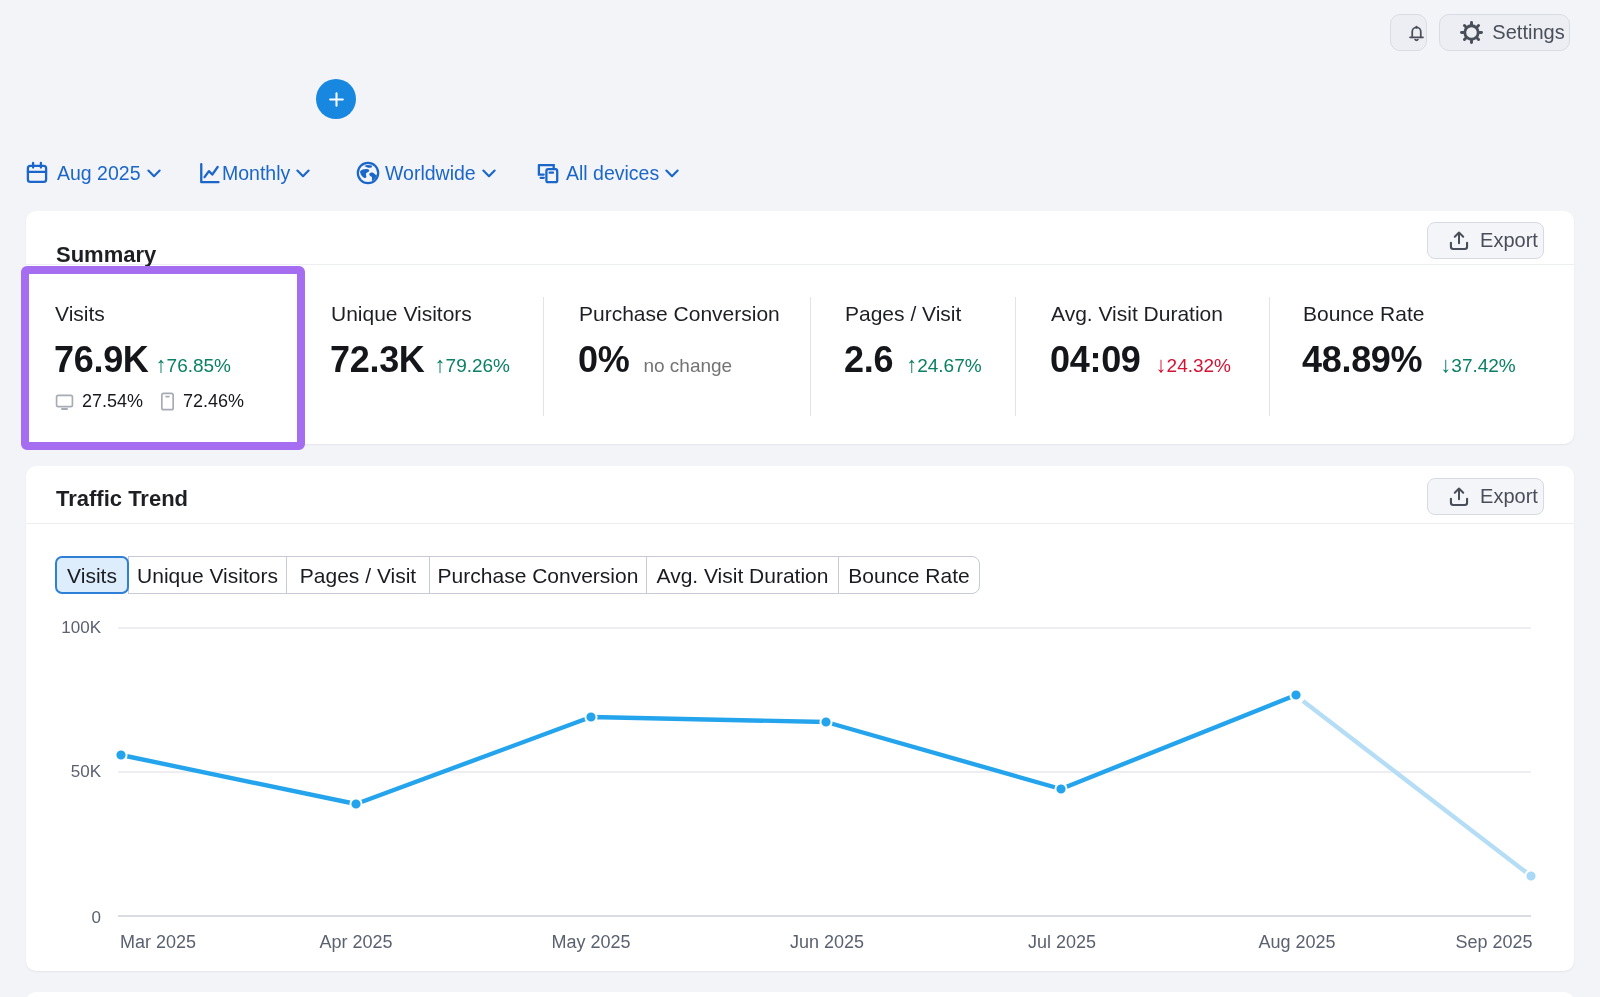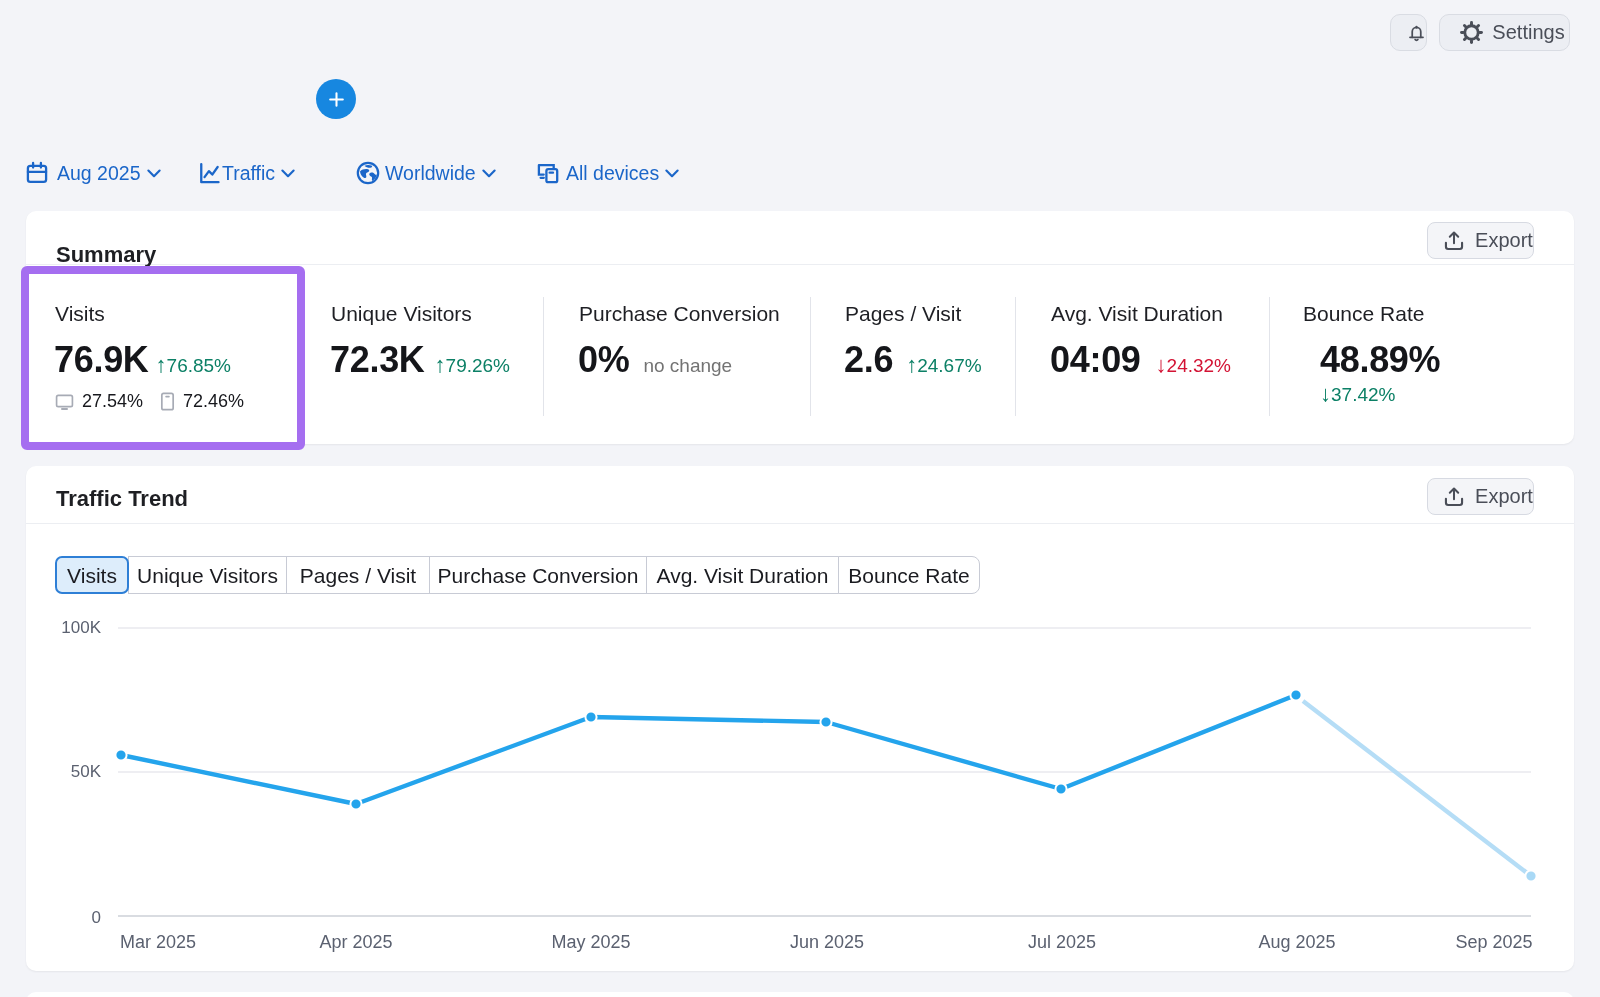--- a/index.html
+++ b/index.html
@@ -16,21 +16,21 @@
 #pill svg { margin-left:10px; }
 #plusbtn { left:316px; top:79px; width:40px; height:40px; border-radius:50%; background:#1787e0; display:flex; align-items:center; justify-content:center; }
 .filter { display:flex; align-items:center; color:#1b66c9; font-size:19.5px; top:161px; height:24px; }
 .filter .txt { margin-left:8px; } .filter .chev { margin-left:4px; }
 #f1 { left:25px; } #f2 { left:198px; } #f3 { left:356px; } #f4 { left:536px; }
 .card { background:#fff; border-radius:10px; box-shadow:0 1px 2px rgba(40,45,60,.07); left:26px; width:1548px; }
 #card1 { top:211px; height:233px; }
 #card2 { top:466px; height:505px; }
 .cardhead { left:0; top:0; width:100%; border-bottom:1px solid #eceef2; }
 .cardtitle { font-size:22px; font-weight:bold; color:#1e1f23; left:30px; }
-.exportbtn { width:107px; height:37px; border-radius:8px; background:#f4f5f8; border:1px solid #d7dae2; display:flex; align-items:center; justify-content:center; gap:10px; font-size:20px; color:#4a4e58; left:1401px;padding-left:15px; }
+.exportbtn { width:117px; height:37px; border-radius:8px; background:#f4f5f8; border:1px solid #d7dae2; display:flex; align-items:center; justify-content:center; gap:10px; font-size:20px; color:#4a4e58; left:1401px;padding-left:15px; }
 .mlabel { font-size:21px; color:#1e1f24; top:91px; }
 .mval { top:128px; height:40px; display:flex; align-items:baseline;justify-content:space-between; }
 .big { font-size:36px; font-weight:bold; color:#15161a; letter-spacing:-.3px; }
 .chg { font-size:19px; margin-left:7px; }
 .up { color:#0c8066; } .ar { font-weight:normal; font-size:22px; } .down { color:#d31334; margin-left:15px; } .nochg { color:#737373; margin-left:14px; }
 .vdiv { width:1px; background:#e2e4ea; top:86px; height:119px; }
 #annot { left:21px; top:266px; width:284px; height:184px; border:8px solid #a56ef0; border-radius:6px; z-index:5; }
 #devrow { left:28px; top:180px; display:flex; align-items:center; font-size:18px; color:#17181d; }
 #tabs { left:29px; top:90px; height:38px; display:flex; }
 .tab { border:1px solid #c8cbd5; margin-left:-1px; background:#fff; display:flex; align-items:center; justify-content:center; font-size:21px; color:#1a1b20; height:38px; padding-top:2px; }
@@ -81,21 +81,21 @@
     <span class="txt">Aug 2025</span>
     <svg class="chev" width="18" height="18" viewBox="0 0 24 24" fill="none" stroke="#1b66c9" stroke-width="2.9" stroke-linecap="round" stroke-linejoin="round">
         <path d="M4.5 8.75L12 16.25l7.5-7.5"></path>
       </svg>
   </div>
   <div id="f2" class="abs filter">
     <svg width="23" height="23" viewBox="0 0 24 24" fill="none" stroke="#1b66c9" stroke-width="2.4" stroke-linecap="round" stroke-linejoin="round">
         <path d="M3.4 2.2V21h18"></path>
         <path d="M6.8 15.8l4.6-6.3 3.5 3.6 5.6-7.9"></path>
       </svg>
-    <span class="txt" style="margin-left:1px;">Traffic</span>
+    <span class="txt" style="margin-left:1px;">Monthly</span>
     <svg class="chev" width="18" height="18" viewBox="0 0 24 24" fill="none" stroke="#1b66c9" stroke-width="2.9" stroke-linecap="round" stroke-linejoin="round">
         <path d="M4.5 8.75L12 16.25l7.5-7.5"></path>
       </svg>
   </div>
   <div id="f3" class="abs filter">
     <svg width="24" height="24" viewBox="0 0 24 24">
         <circle cx="12" cy="12" r="10.2" fill="none" stroke="#1b66c9" stroke-width="2.2"></circle>
         <path fill="#1b66c9" d="M4 10.5c2-2.2 5.5-2.8 8-2.2 1.5.35 1.6 1.6.6 2.5-.8.75-2.3.9-2.6 2-.3 1.1.6 2 .3 3.2-.25 1-1.5 1.3-2.4.7C5.6 15.2 4.2 13 4 10.5zM13.5 12.6c.8-.9 2.5-1.3 3.7-.8 1.1.4 1.4 1.6 2.3 1.9.9.3 1.4-.2 1.4-.2-.4 2.8-2.2 5.2-4.7 6.4 0 0-.6-1.3-.2-2.3.3-.9-.1-1.7-1-2.1-.9-.4-2.4-1.7-1.5-2.9zM8.5 4.7c2-1 4.8-1.1 7-.1 1 .45.9 1.5-.2 1.9-1.3.5-3 .2-4.4-.3-1-.35-2-.9-2.4-1.5z"></path>
       </svg>
     <span class="txt" style="margin-left:5px;">Worldwide</span>
@@ -162,21 +162,21 @@
         <span class="chg up" style="margin-left:13px;"><span class="ar">↑</span>24.67%</span>
       </div>
 
     <div class="abs mlabel" style="left:1025px;">Avg. Visit Duration</div>
     <div class="abs mval" style="left:1024px;">
         <span class="big">04:09</span>
         <span class="chg down"><span class="ar">↓</span>24.32%</span>
       </div>
 
     <div class="abs mlabel" style="left:1277px;">Bounce Rate</div>
-    <div class="abs mval" style="left:1276px;flex-direction:column;">
+    <div class="abs mval" style="left:1276px;">
         <span class="big">48.89%</span>
         <span class="chg up" style="margin-left:18px;"><span class="ar">↓</span>37.42%</span>
       </div>
 
     <div class="abs vdiv" style="left:517px;"></div>
     <div class="abs vdiv" style="left:784px;"></div>
     <div class="abs vdiv" style="left:989px;"></div>
     <div class="abs vdiv" style="left:1243px;"></div>
   </div>
 

